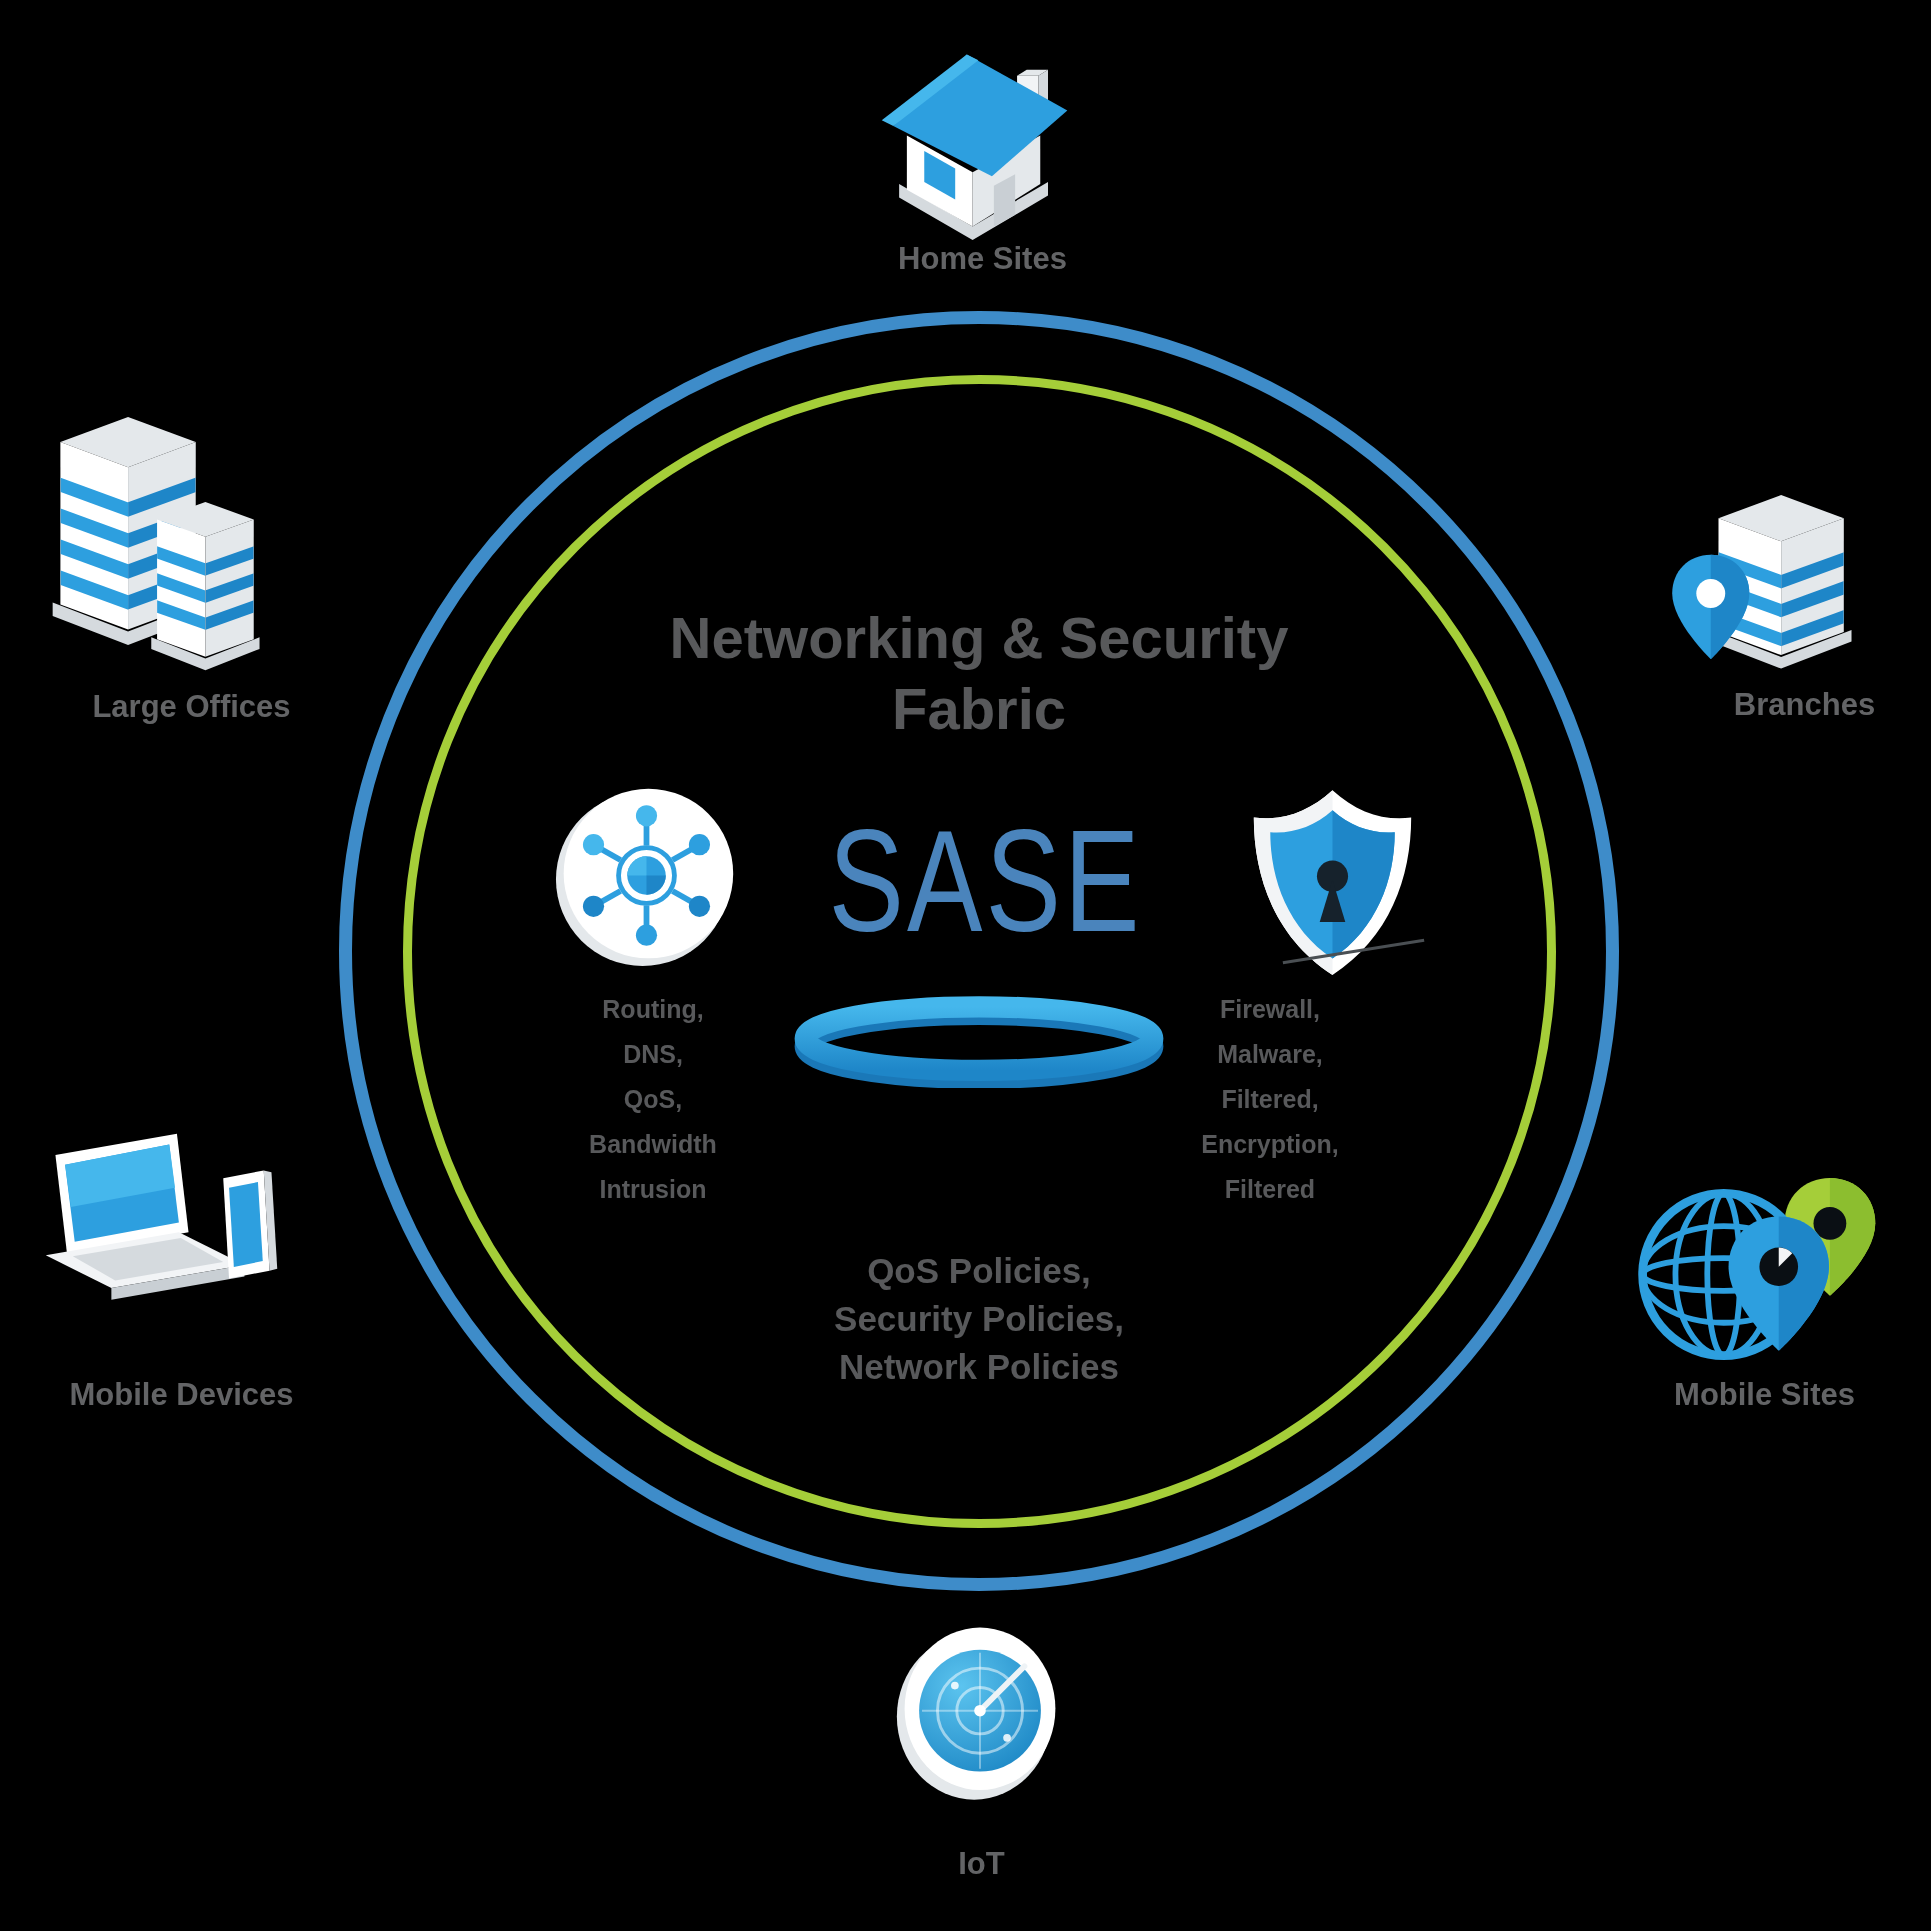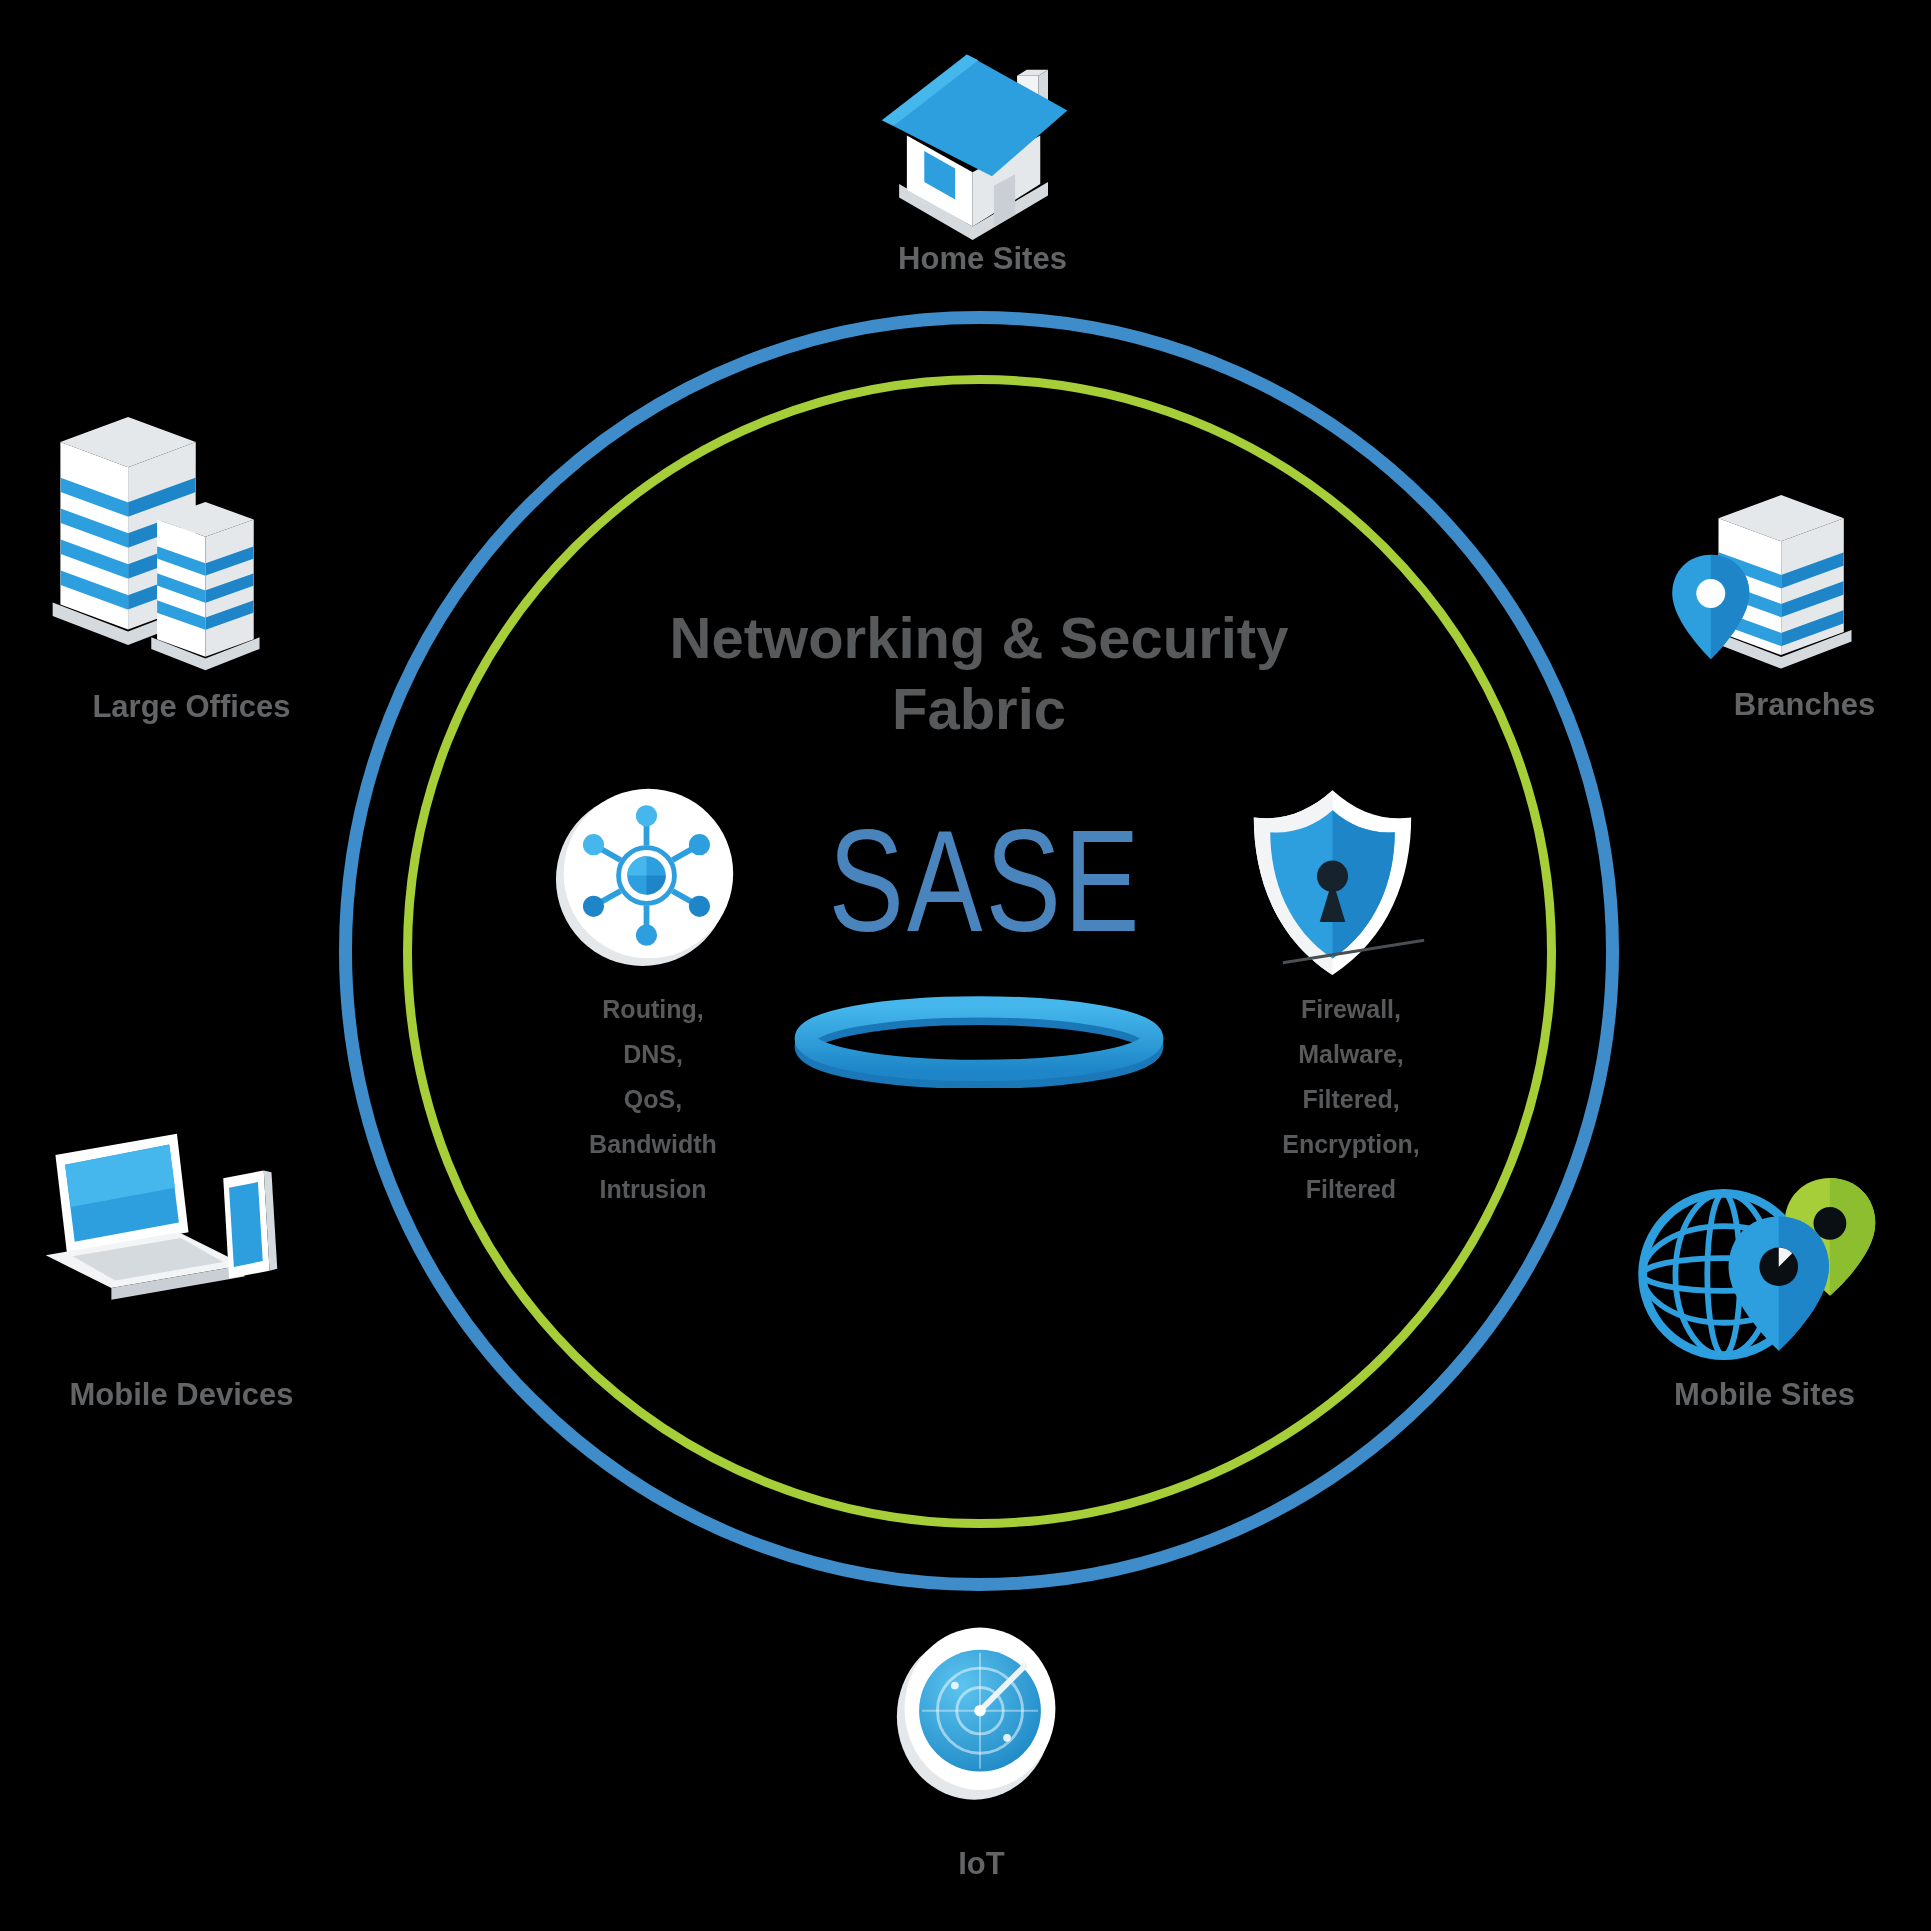--- a/index.html
+++ b/index.html
@@ -10,21 +10,21 @@
   
   .ring{position:absolute;border-radius:50%;box-sizing:border-box;}
   .ring.blue{left:339px;top:311px;width:1280px;height:1280px;border:13.5px solid var(--ring-blue);}
   .ring.green{left:403px;top:375px;width:1153px;height:1153px;border:9.7px solid var(--ring-green);}
 
   
   .ctext{color:var(--text-gray);font-weight:bold;text-align:center;}
   .title{left:593px;top:602px;width:772px;font-size:58px;line-height:71px;color:var(--title-gray);}
   .fnlist{width:290px;font-size:25px;line-height:45px;}
   .netlist{left:508px;top:987px;}
-  .seclist{left:1206px;top:987px;}
+  .seclist{left:1125px;top:987px;}
   .policies{left:815px;top:1247px;width:328px;font-size:35px;line-height:48px;}
   .nodelabel{width:309px;font-size:31px;color:var(--label-gray);font-weight:bold;text-align:center;}
   .sase{left:786px;top:809px;width:386px;text-align:center;color:var(--sase-blue);
         font-size:145px;line-height:145px;font-weight:normal;letter-spacing:3.9px;
         transform:scaleX(.78);transform-origin:center;}
 
   
   .f-b{fill:var(--icon-blue);} .f-bd{fill:var(--icon-blue-dark);} .f-bl{fill:var(--icon-blue-light);}
   .f-w{fill:#ffffff;} .f-w2{fill:#f2f4f6;} .f-w3{fill:#e4e8eb;} .f-w4{fill:#d5dade;} .f-w5{fill:#c9cfd4;}
   .f-grn{fill:var(--icon-green);} .f-grnd{fill:#8cbe2f;} .f-dark{fill:#16222c;} .f-hole{fill:#0a0f14;}
@@ -101,20 +101,25 @@
   </div>
 
   <div class="abs ctext fnlist seclist">
     <div>Firewall,</div>
     <div>Malware,</div>
     <div>Filtered,</div>
     <div>Encryption,</div>
     <div>Filtered</div>
   </div>
 
+  <div class="abs ctext policies">
+    <div>QoS Policies,</div>
+    <div>Security Policies,</div>
+    <div>Network Policies</div>
+  </div>
 
   <svg class="abs" style="left:874px;top:37px" width="203" height="203" viewBox="0 0 210 210">
     <polygon points="26,152 102,196 180,150 180,164 102,210 26,166" class="f-w4"></polygon>
     <polygon points="34,102 102,140 102,196 34,158" class="f-w"></polygon>
     <polygon points="102,140 172,102 172,152 102,196" class="f-w3"></polygon>
     <polygon points="52,118 84,136 84,168 52,150" class="f-b"></polygon>
     <polygon points="124,154 146,142 146,184 124,196" class="f-w5"></polygon>
     <polygon points="148,40 170,40 170,76 148,82" class="f-w2"></polygon>
     <polygon points="148,40 158,34 180,34 170,40" class="f-w3"></polygon>
     <polygon points="170,40 180,34 180,68 170,76" class="f-w4"></polygon>

